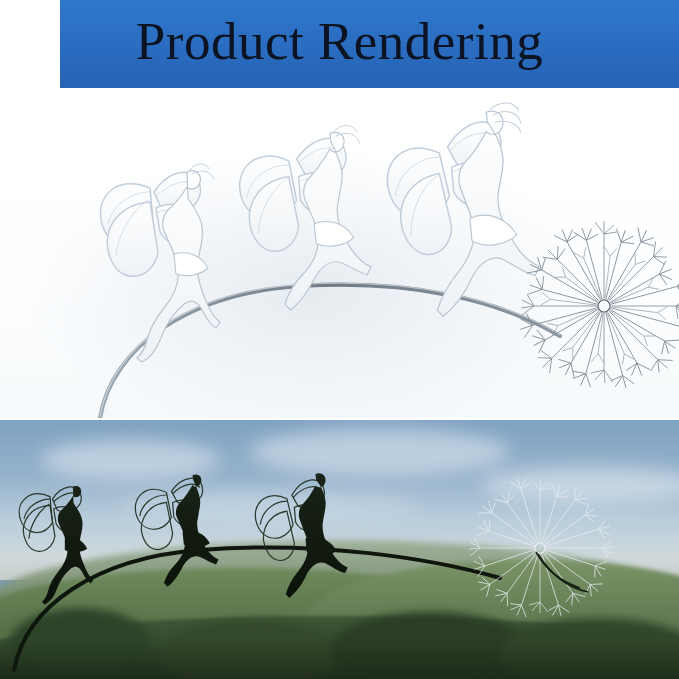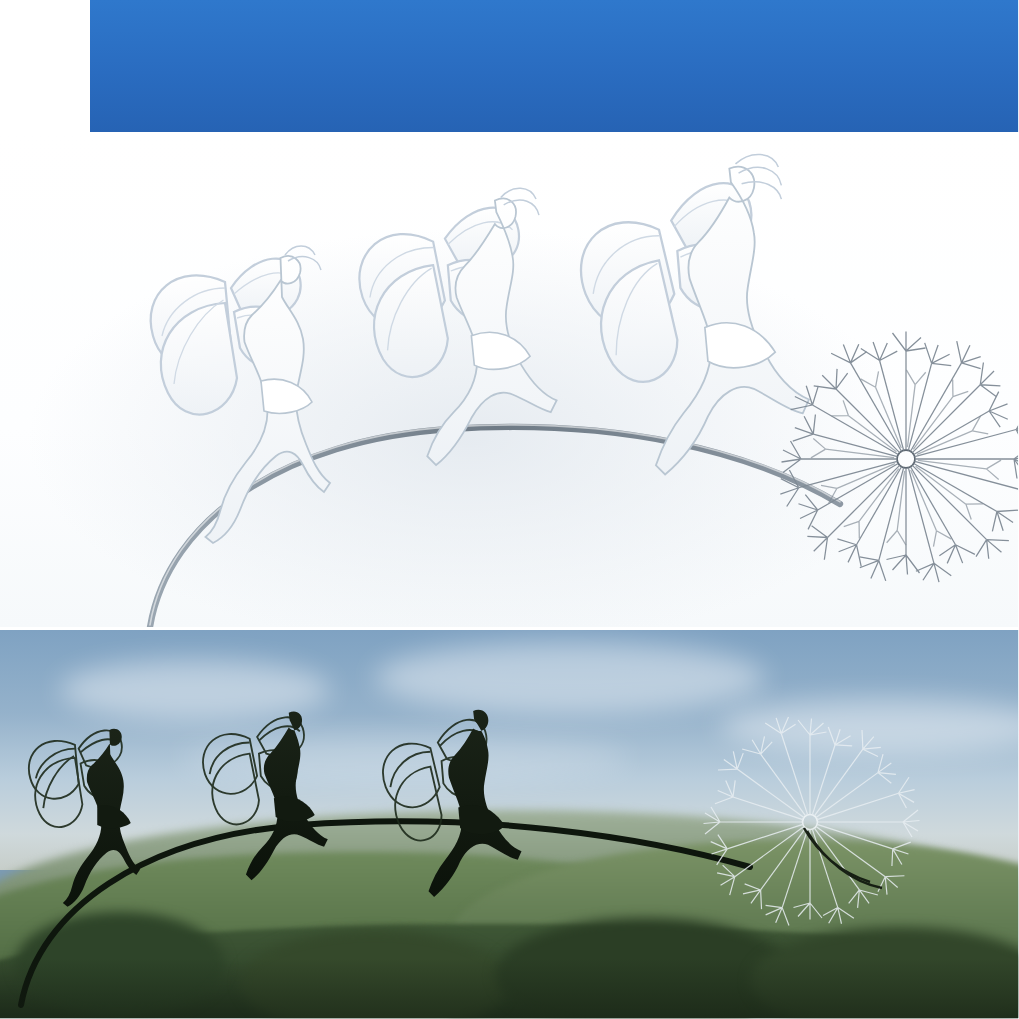--- a/index.html
+++ b/index.html
@@ -159,20 +159,21 @@
     left: 0; top: 0;
   }
 </style>
 </head>
 <body>
 
 <div id="page">
 
   <div class="header-band"></div>
   <div class="header-white-left"></div>
+  <div class="header-title">Product Rendering</div>
 
   <div class="panel-top">
     <div class="shade"></div>
 
     <svg class="art" width="679" height="330" viewBox="0 0 679 330">
       <defs>
         <linearGradient id="gStakeTop" x1="0" y1="0" x2="1" y2="0">
           <stop offset="0" stop-color="#9aa6b1"></stop>
           <stop offset="0.5" stop-color="#6e7a85"></stop>
           <stop offset="1" stop-color="#8d98a3"></stop>

